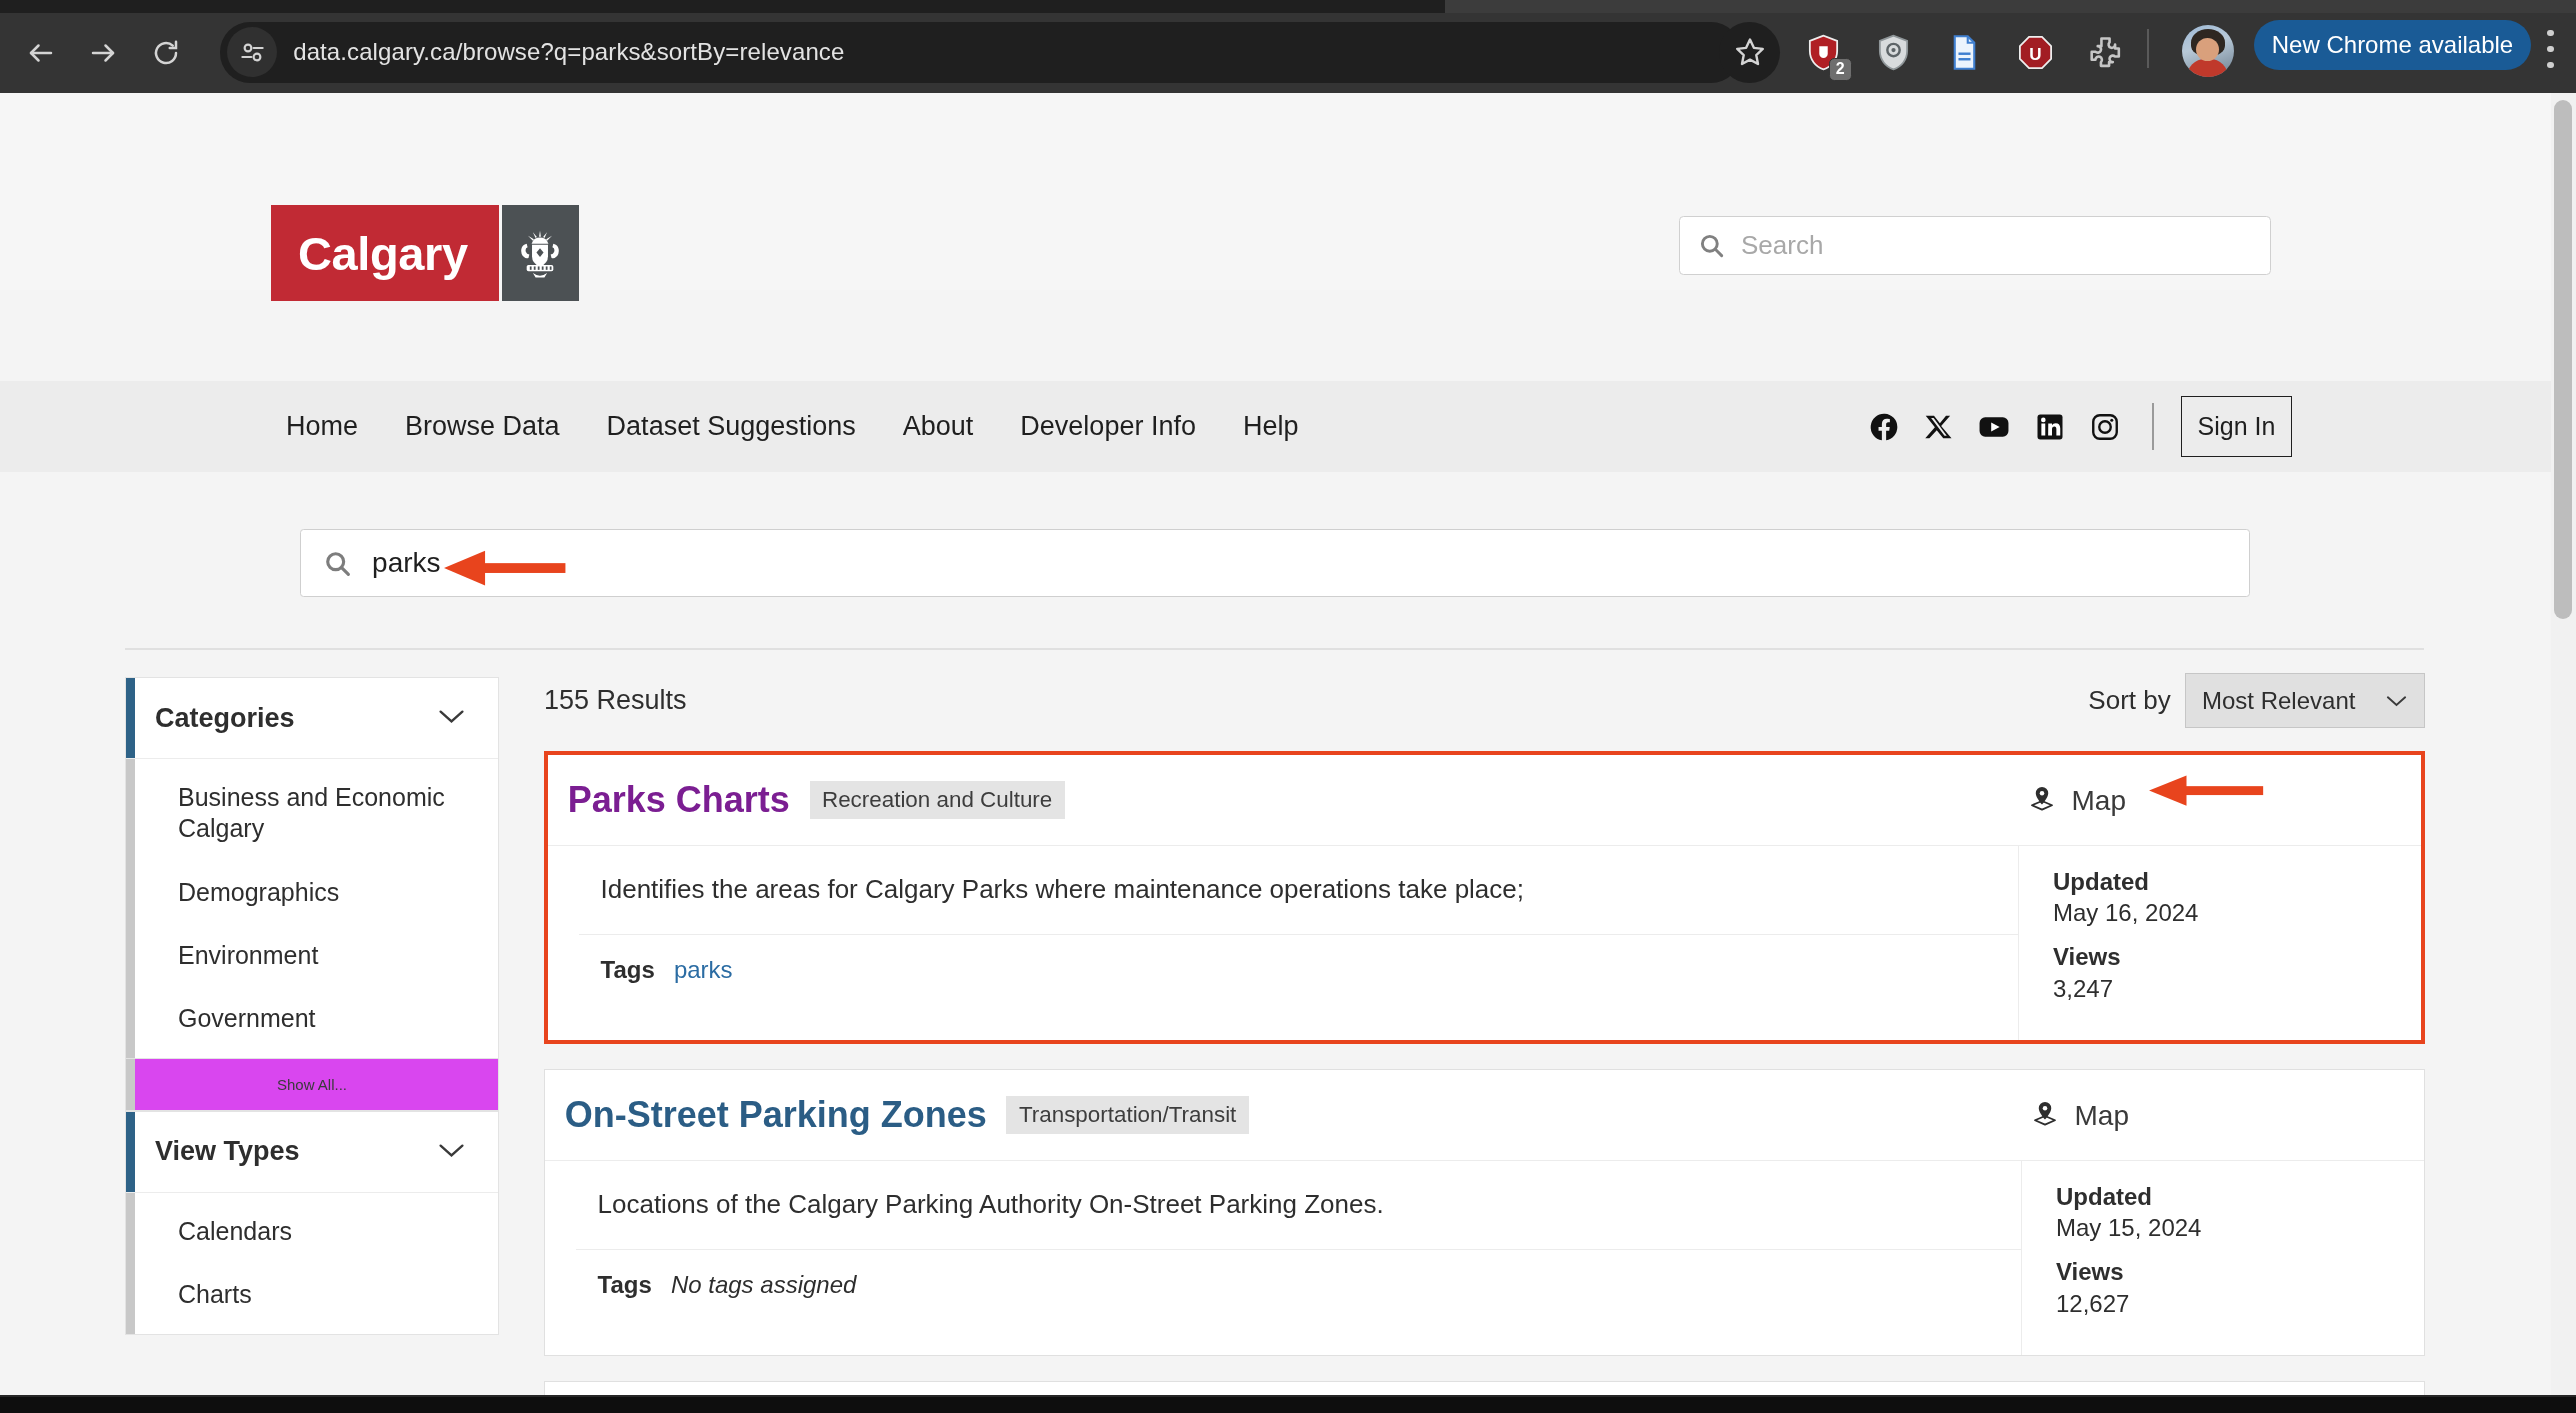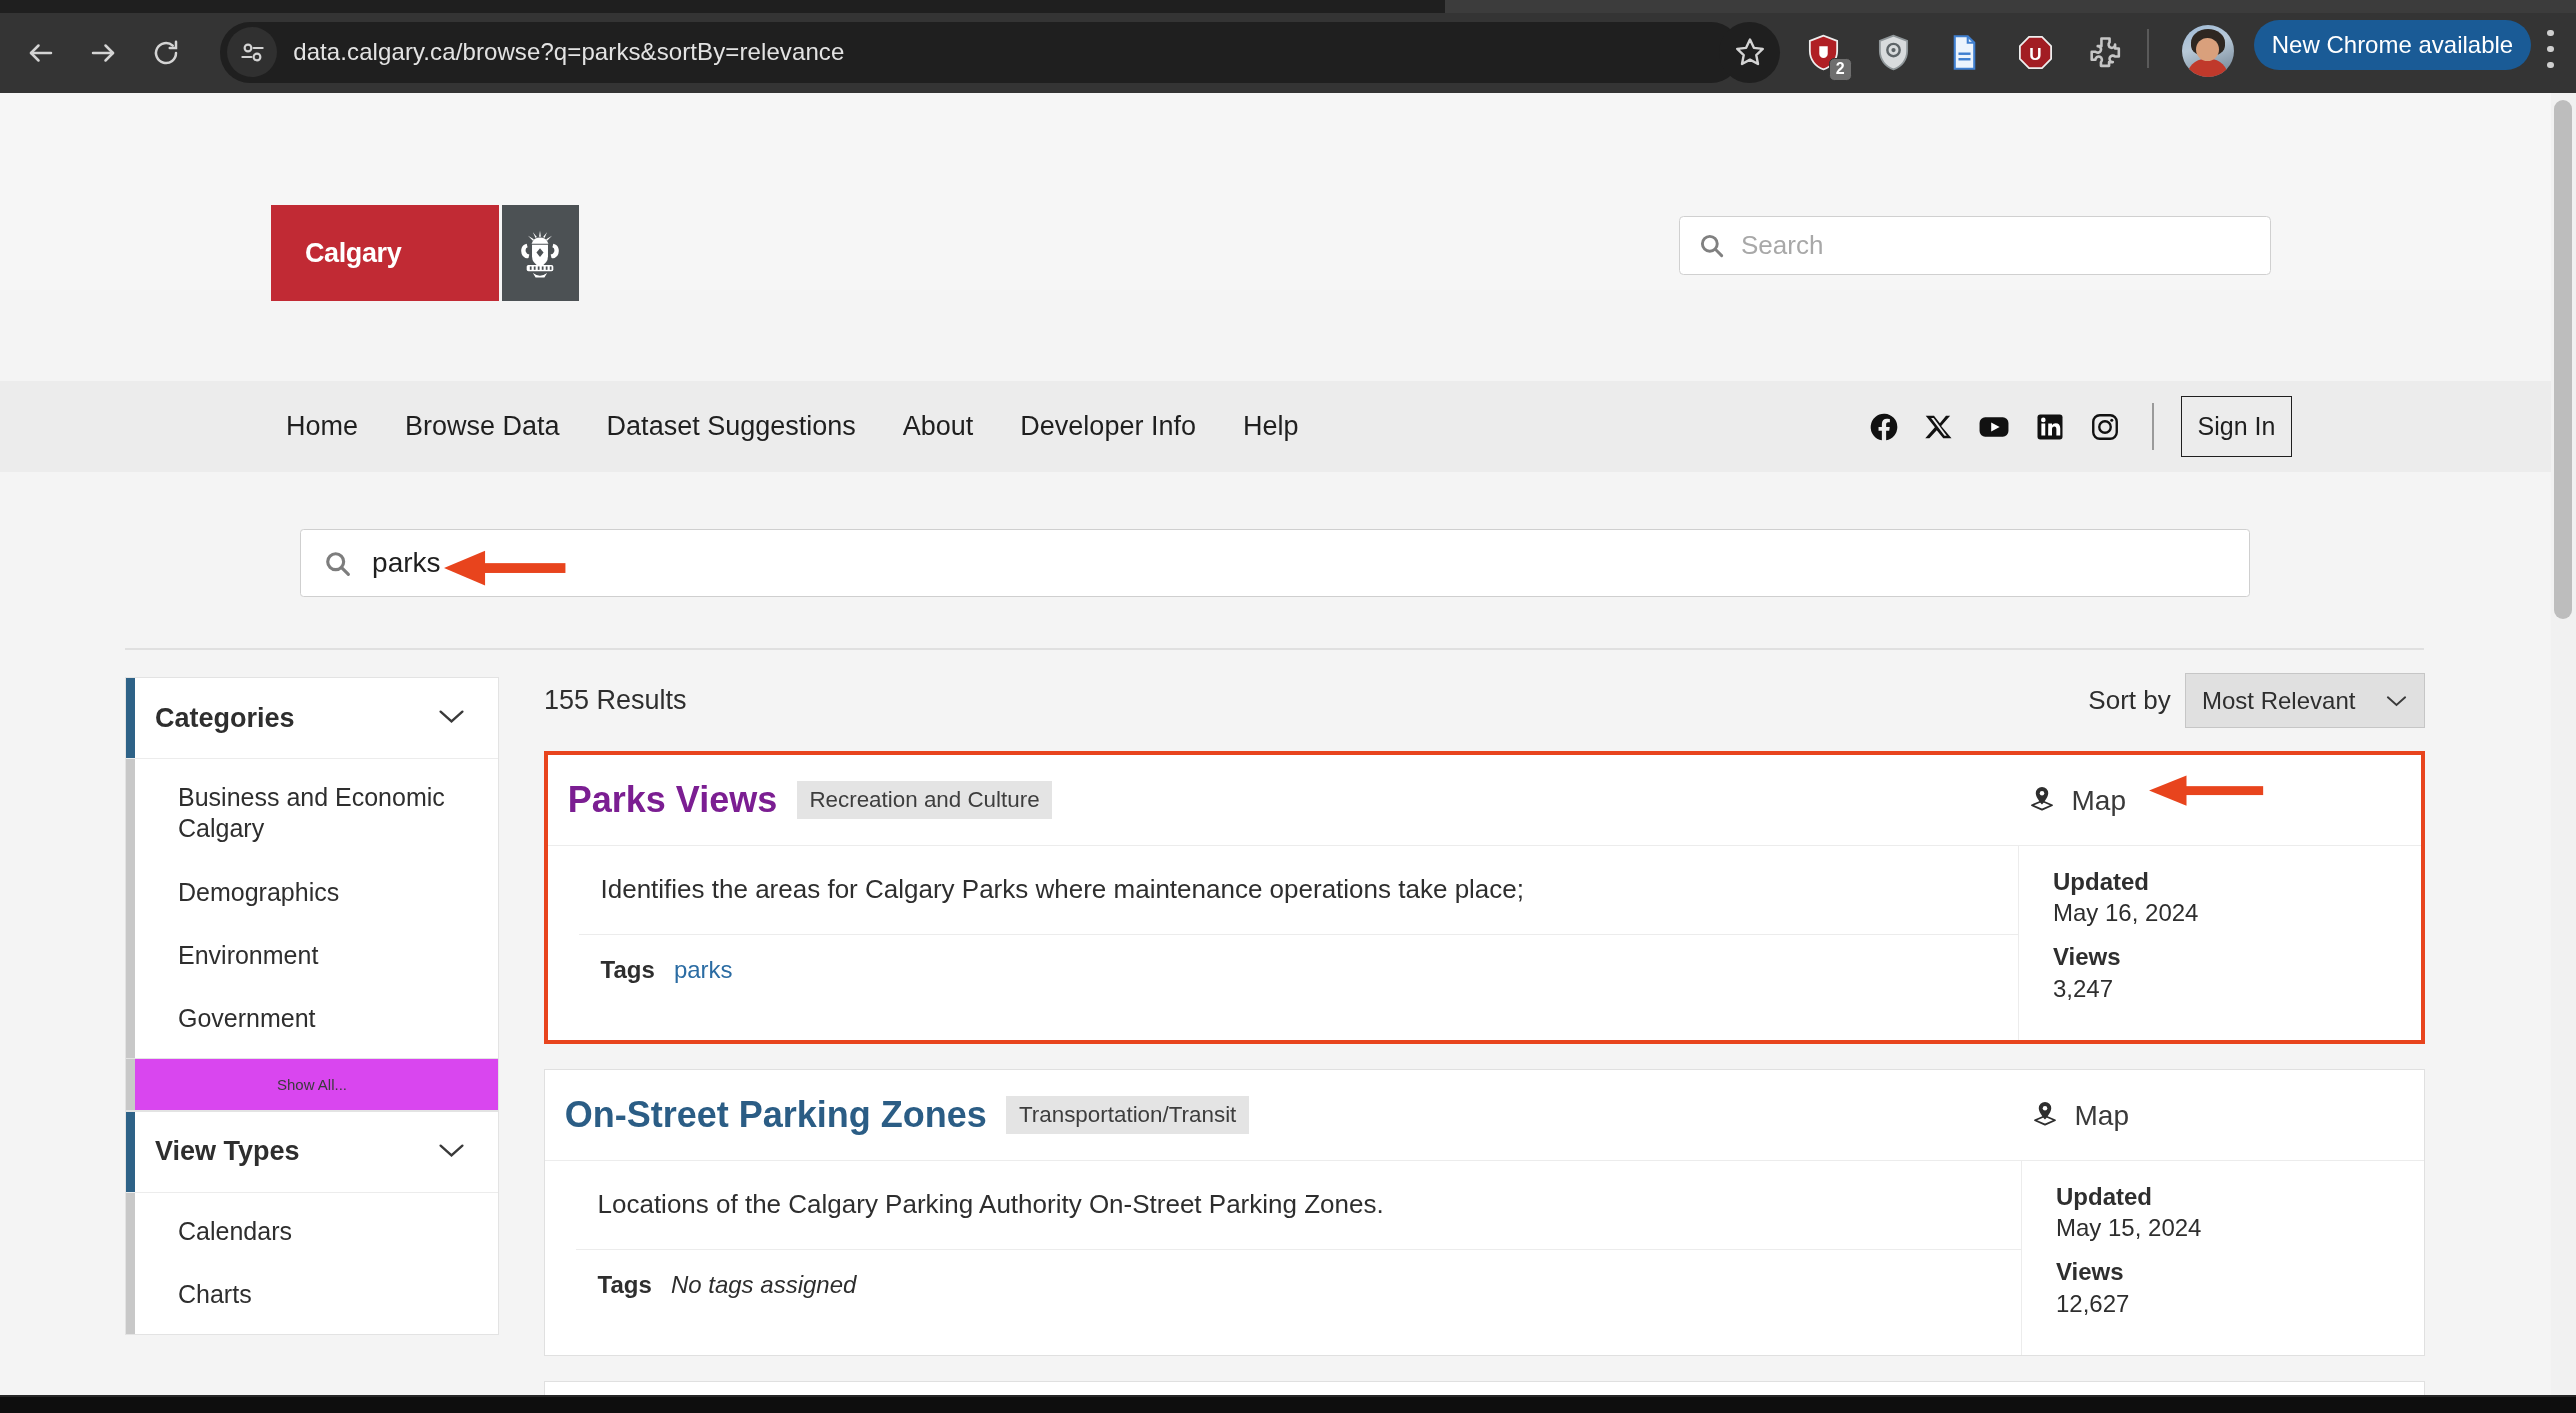--- a/index.html
+++ b/index.html
@@ -126,22 +126,22 @@
   }
   #calgary-logo {
     position: absolute; left: 271px; top: 112px; width: 309px; height: 96px;
     display: flex;
   }
   #calgary-logo .red-block {
     width: 228px; height: 96px; background: #c12a34;
     display: flex; align-items: center;
   }
   #calgary-logo .red-block span {
-    color: #fff; font-size: 27px; font-weight: bold; letter-spacing: -0.4px;
-    padding-left: 34px; font-family: "Liberation Sans", sans-serif;
+    color: #fff; font-size: 47px; font-weight: bold; letter-spacing: -0.4px;
+    padding-left: 27px; font-family: "Liberation Sans", sans-serif;
   }
   #calgary-logo .grey-block {
     width: 77px; height: 96px; background: #4c5154; margin-left: 2.7px;
     display: flex; align-items: center; justify-content: center;
   }
   #calgary-logo .grey-block svg { display: block; }
 
   #header-search {
     position: absolute; left: 1679px; top: 123px; width: 592px; height: 59px;
     background: #ffffff; border: 1.8px solid #d0d0d0; border-radius: 4.5px;
@@ -554,21 +554,21 @@
             <svg width="23" height="14.3" viewBox="0 0 24 14" fill="none" stroke="#3a3a3a" stroke-width="2" stroke-linecap="round">
               <polyline points="3,3 12,11 21,3"></polyline>
             </svg>
           </span>
         </div>
       </div>
     </div>
 
     <div class="result-card highlighted" id="card-1">
       <div class="card-head">
-        <a href="#" class="card-title purple">Parks Views</a>
+        <a href="#" class="card-title purple">Parks Charts</a>
         <span class="card-badge">Recreation and Culture</span>
         <span class="card-type">
           <span>
             <svg width="30" height="30" viewBox="0 0 24 24">
               <path d="M4 17 L12 13.6 L20 17 L12 20.5 Z" fill="none" stroke="#2e2e2e" stroke-width="1.5" stroke-linejoin="round"></path>
               <path d="M12 2.4a5 5 0 0 0-5 5c0 3.7 5 9 5 9s5-5.3 5-9a5 5 0 0 0-5-5z" fill="#2e2e2e"></path>
               <circle cx="12" cy="7.4" r="1.8" fill="#fff"></circle>
             </svg>
           </span>
           <span class="label">Map</span>

